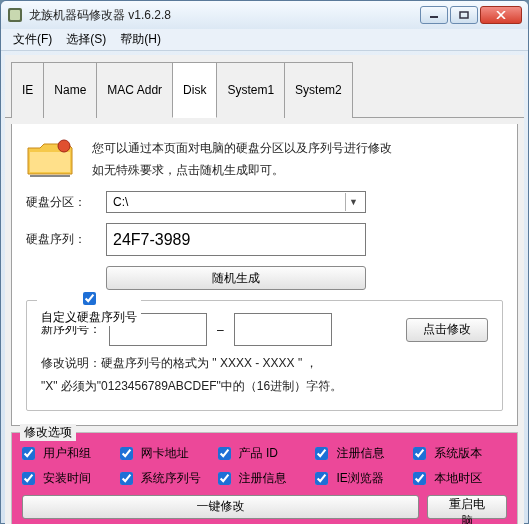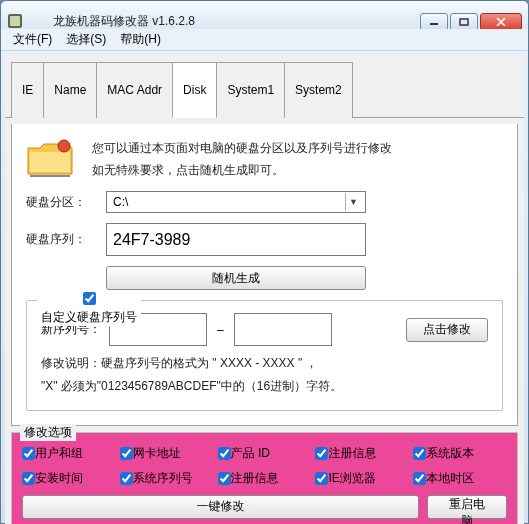--- a/index.html
+++ b/index.html
@@ -16,25 +16,24 @@
     height: 524px;
     background: linear-gradient(#e8f0f8, #d5e3f1);
     border: 1px solid #5a7a9a;
     border-radius: 6px 6px 0 0;
     display: flex;
     flex-direction: column;
   }
   .titlebar {
     height: 28px;
     display: flex;
-    align-items: flex-start;
+    align-items: center;
     padding: 12px 6px;
     background: linear-gradient(#f5faff, #dce8f4);
     border-radius: 6px 6px 0 0;
-    gap: 24px;
   }
   .title-icon { width: 16px; height: 16px; margin-right: 6px; position: relative; }
   .title-text { flex: 1; color: #222; font-size: 12px; }
   .win-btns { display: flex; gap: 2px; }
   .win-btn {
     width: 28px; height: 18px;
     border: 1px solid #6a8bb0;
     border-radius: 3px;
     background: linear-gradient(#f4f9fe, #cfe0ef);
     display: flex; align-items: center; justify-content: center;
@@ -161,21 +160,21 @@
   .options-group .legend2 {
     position: absolute; top: -9px; left: 8px;
     background: #f0f0f0; padding: 0 4px;
   }
   .chk-grid {
     display: grid;
     grid-template-columns: repeat(5, 1fr);
     gap: 8px 4px;
     margin-bottom: 8px;
   }
-  .chk-item { display: flex; align-items: center; gap: 0; }
+  .chk-item { display: flex; align-items: center; gap: 8px; }
   .btn-row { display: flex; gap: 8px; }
   .btn.wide { flex: 1; }
   .btn.sm { width: 80px; }
 </style>
 </head>
 <body>
 
 <div class="window">
   <div class="titlebar">
     <div class="title-icon">

